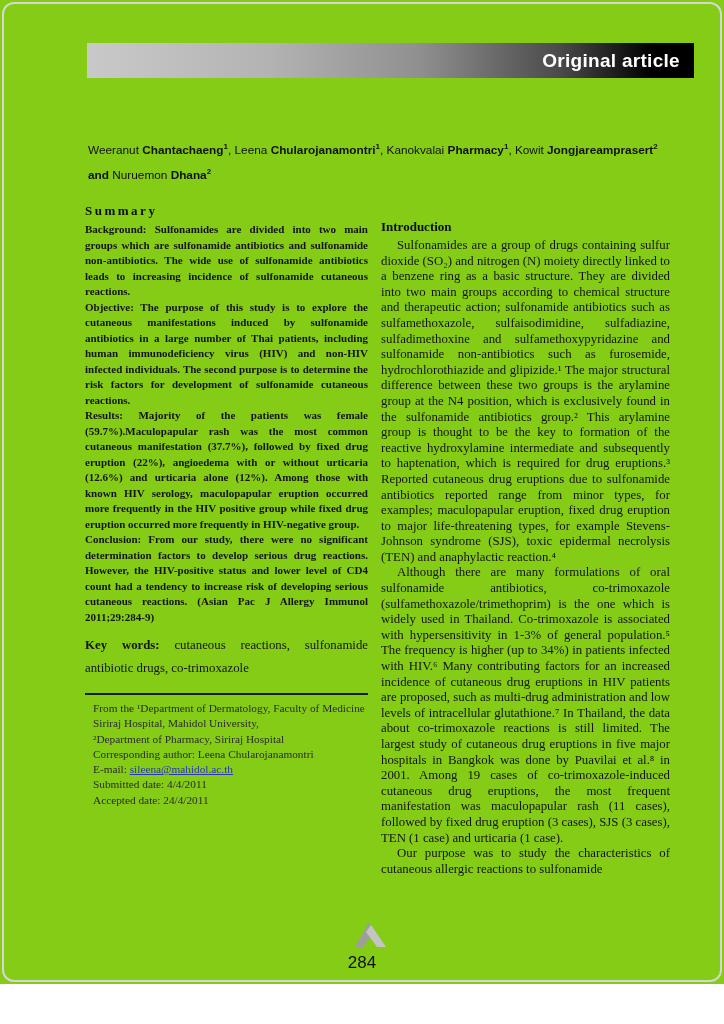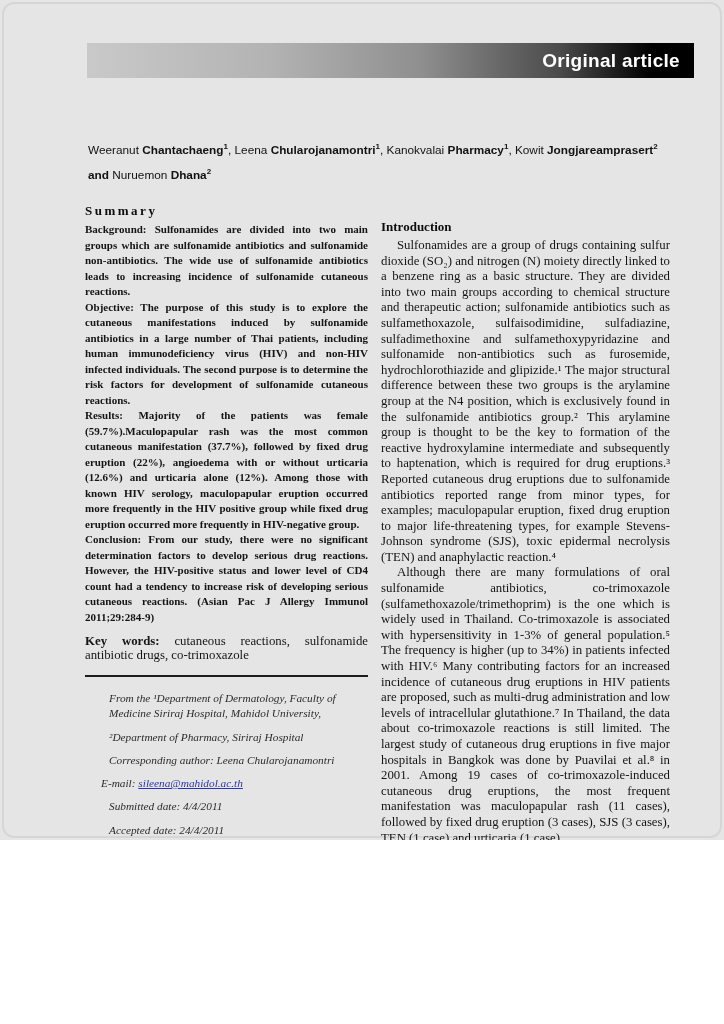--- a/index.html
+++ b/index.html
@@ -1,16 +1,16 @@
 <!DOCTYPE html>
 <html><head>
 <meta charset="utf-8">
 <style>
   html,body{margin:0;padding:0;background:#fff;}
-  .page{position:relative;width:724px;height:840px;background:#e5e5e5;overflow:hidden;
+  .page{position:relative;width:724px;height:984px;background:#84cc16;overflow:hidden;
         font-family:"Liberation Serif",serif;color:#1a1a1a;}
   .page-border{position:absolute;inset:2px;border:2px solid #d6d6d6;border-radius:12px;pointer-events:none;}
 
   .banner{position:absolute;left:87px;top:43px;width:607px;height:35px;
           display:flex;align-items:center;justify-content:flex-end;
           background:linear-gradient(90deg,#c9c9c9 0%,#b3b3b3 30%,#8f8f8f 55%,#4a4a4a 78%,#000 93%);}
   .banner-label{color:#fff;font-family:"Liberation Sans",sans-serif;font-weight:bold;
                 font-size:19px;padding-right:14px;letter-spacing:.3px;}
 
   .title{position:absolute;left:88px;top:97px;width:612px;margin:0;
@@ -24,26 +24,26 @@
 
   .columns{position:absolute;left:85px;top:203px;width:596px;display:flex;gap:13px;}
   .col-left{width:283px;}
   .col-right{width:289px;margin-top:16px;}
 
   .sec-heading{margin:0 0 3px 0;font-size:13px;font-weight:bold;color:#0d0d0d;}
   .sec-heading.spaced{letter-spacing:2.5px;}
 
   .col-left p.body-par{margin:0;font-size:11px;line-height:15.5px;font-weight:bold;
                        text-align:justify;color:#141414;}
-  .keywords{margin:9px 0 0 0;font-size:12.8px;line-height:14px;text-align:justify;color:#141414;}
+  .keywords{margin:9px 0 0 0;font-size:12.8px;line-height:23px;text-align:justify;color:#141414;}
   .keywords .kw-label{font-weight:bold;}
 
   .footnote{margin-top:13px;border-top:2.5px solid #1c1c1c;padding:6px 0 0 8px;
             font-size:11.3px;line-height:15.3px;color:#2b2b2b;}
-  .footnote div{margin:8px;font-style:italic;}
+  .footnote div{margin:0;}
   .email-link{color:#2b35b5;text-decoration:underline;}
 
   .col-right p.body-par{margin:0;font-size:12.8px;line-height:15.6px;text-align:justify;
                         text-indent:16px;color:#141414;}
 
   .logo{position:absolute;left:352px;top:920px;width:36px;height:30px;}
   .page-number{position:absolute;left:0;top:953px;width:724px;text-align:center;
                font-family:"Liberation Sans",sans-serif;font-weight:normal;font-size:17px;color:#111;}
 </style>
 </head>

